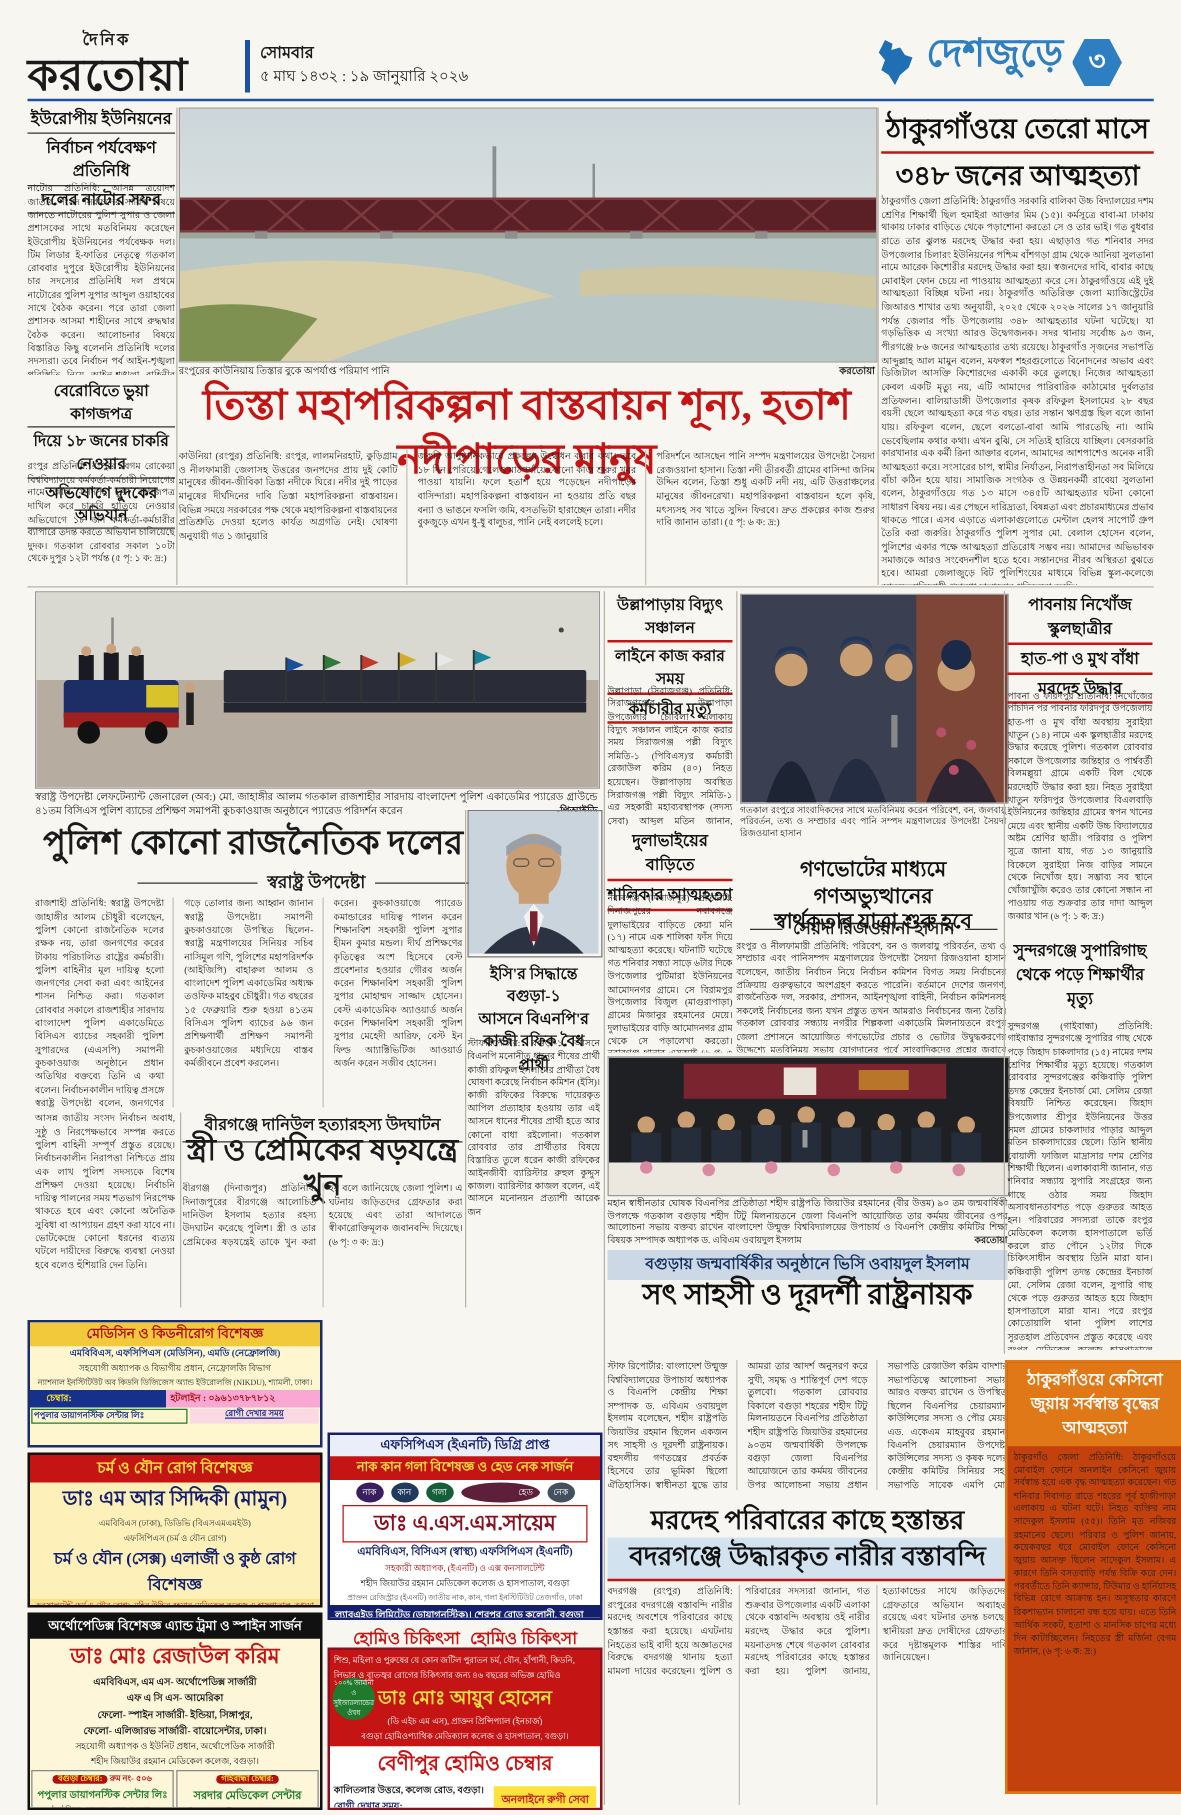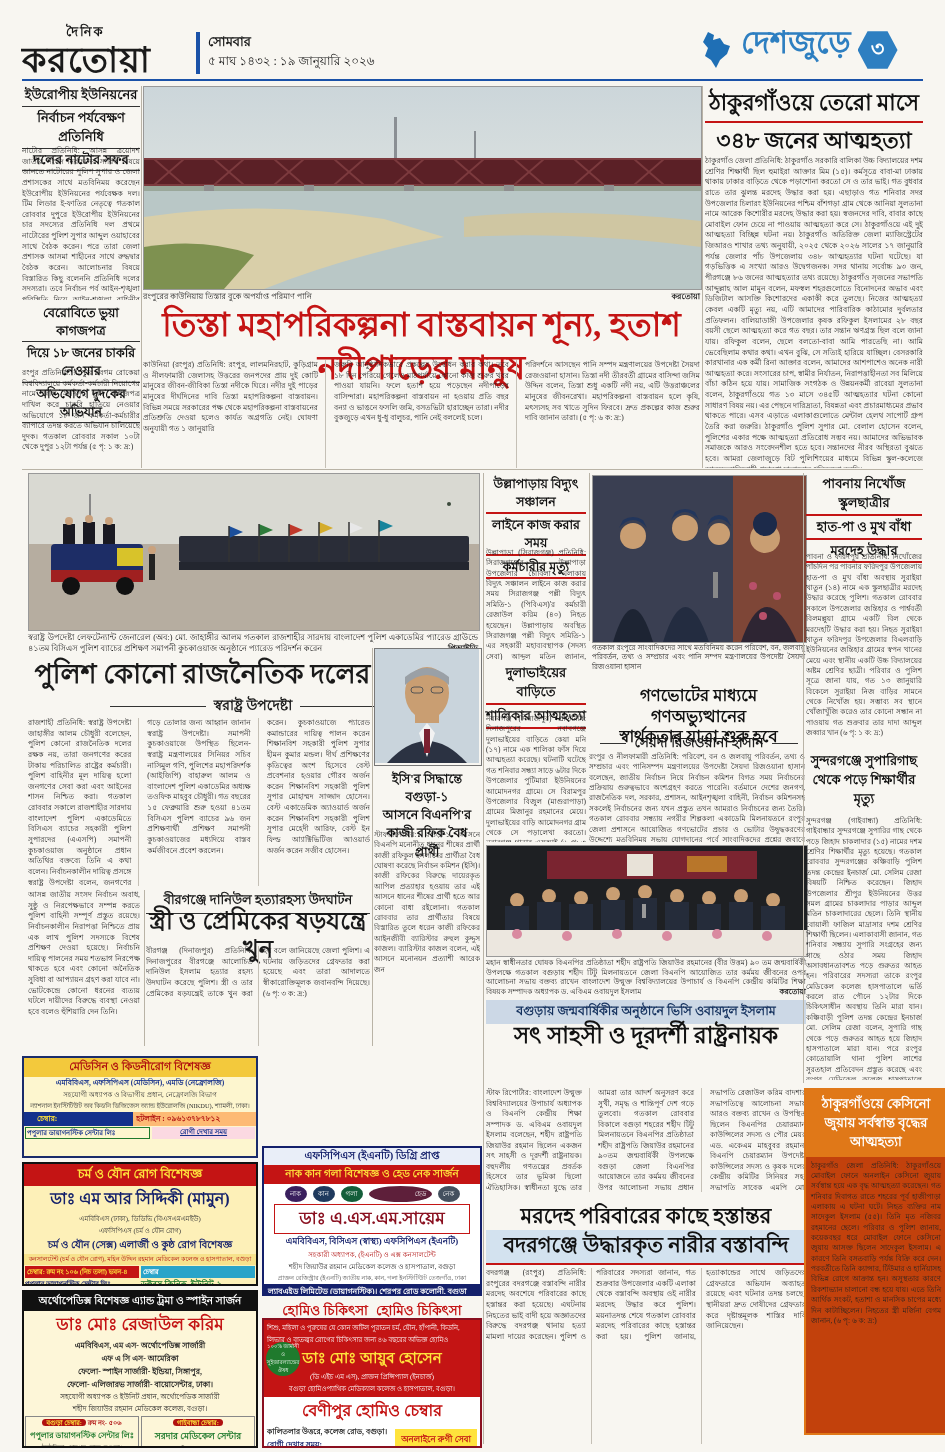--- a/index.html
+++ b/index.html
@@ -345,41 +345,41 @@
   <div class="abs vline" style="left:372px;top:648px;height:398px;"></div>
   <div class="abs vline" style="left:144px;top:890px;height:156px;"></div>
 
   <div class="abs adbox" style="left:22px;top:1056px;width:236px;height:102px;border:2px solid #1a2c6b;background:#fdf6cf;">
     <div class="c" style="background:#f3c93c;color:#b01010;font-weight:bold;font-size:11px;">মেডিসিন ও কিডনীরোগ বিশেষজ্ঞ</div>
     <div class="c" style="color:#15318c;font-size:7.5px;font-weight:bold;">এমবিবিএস, এফসিপিএস (মেডিসিন), এমডি (নেফ্রোলজি)</div>
     <div class="c" style="color:#333;font-size:7px;">সহযোগী অধ্যাপক ও বিভাগীয় প্রধান, নেফ্রোলজি বিভাগ</div>
     <div class="c" style="color:#333;font-size:6.4px;">ন্যাশনাল ইনস্টিটিউট অব কিডনি ডিজিজেস অ্যান্ড ইউরোলজি (NIKDU), শ্যামলী, ঢাকা।</div>
     <div style="display:flex;font-size:7.5px;font-weight:bold;">
       <div style="flex:1;background:#15318c;color:#ffe33c;padding:1px 13px;">চেম্বার:</div>
-      <div style="flex:1.4;background:#fdba74;color:#b01010;padding:1px 3px;">হটলাইন : ০৯৬১৩৭৮৭৮১২</div>
+      <div style="flex:1.4;background:#f9a8d4;color:#b01010;padding:1px 3px;">হটলাইন : ০৯৬১৩৭৮৭৮১২</div>
     </div>
     <div style="display:flex;gap:2px;padding:1px;">
       <div style="flex:1.2;border:1.5px solid #1f7a2d;font-size:6.8px;line-height:1.25;padding:1px;">
         <div style="color:#15318c;font-weight:bold;">পপুলার ডায়াগনস্টিক সেন্টার লিঃ</div>
 
       </div>
       <div style="flex:1;background:#fbd9e2;font-size:6.8px;line-height:1.3;padding:1px;" class="c">
         <div style="color:#15318c;font-weight:bold;text-decoration:underline;">রোগী দেখার সময়</div>
 
       </div>
     </div>
 
   </div>
 
   <div class="abs adbox" style="left:22px;top:1162px;width:236px;height:124px;border:2px solid #111;background:#fdf0b8;">
     <div class="c" style="background:#c41414;color:#ffe33c;font-weight:bold;font-size:12.5px;padding:1px 0;">চর্ম ও যৌন রোগ বিশেষজ্ঞ</div>
     <div class="c" style="color:#14206b;font-weight:bold;font-size:16px;">ডাঃ এম আর সিদ্দিকী (মামুন)</div>
     <div class="c" style="font-size:6.8px;color:#333;">এমবিবিএস (ঢাকা), ডিডিভি (বিএসএমএমইউ)</div>
     <div class="c" style="font-size:6.8px;color:#333;">এফসিপিএস (চর্ম ও যৌন রোগ)</div>
-    <div class="c" style="font-size:10px;font-weight:bold;color:#14206b;">চর্ম ও যৌন (সেক্স) এলার্জী ও কুষ্ঠ রোগ বিশেষজ্ঞ</div>
+    <div class="c" style="font-size:13px;font-weight:bold;color:#14206b;">চর্ম ও যৌন (সেক্স) এলার্জী ও কুষ্ঠ রোগ বিশেষজ্ঞ</div>
     <div class="c" style="font-size:6.3px;background:#f7e28c;color:#b01010;">কনসালটেন্ট (চর্ম ও যৌন রোগ), মহিন উদ্দিন রহমান মেডিকেল কলেজ ও হাসপাতাল, বগুড়া</div>
     <div style="display:flex;gap:2px;padding:1px;font-size:6.6px;">
       <div style="flex:1;">
         <div style="background:#c41414;color:#ffe33c;font-weight:bold;padding:0 2px;">চেম্বার: রুম নং ১০৬ (নিচ তলা) ভবন-৪</div>
         <div style="color:#14206b;font-weight:bold;">পপুলার ডায়াগনস্টিক সেন্টার লিঃ</div>
 
       </div>
       <div style="flex:1;">
         <div style="background:#2aa4c9;color:#fff;font-weight:bold;padding:0 2px;">চেম্বার</div>
         <div style="color:#1f7a2d;font-weight:bold;font-size:8.4px;">ডক্টরস ক্লিনিক, ইউনিট-২</div>

